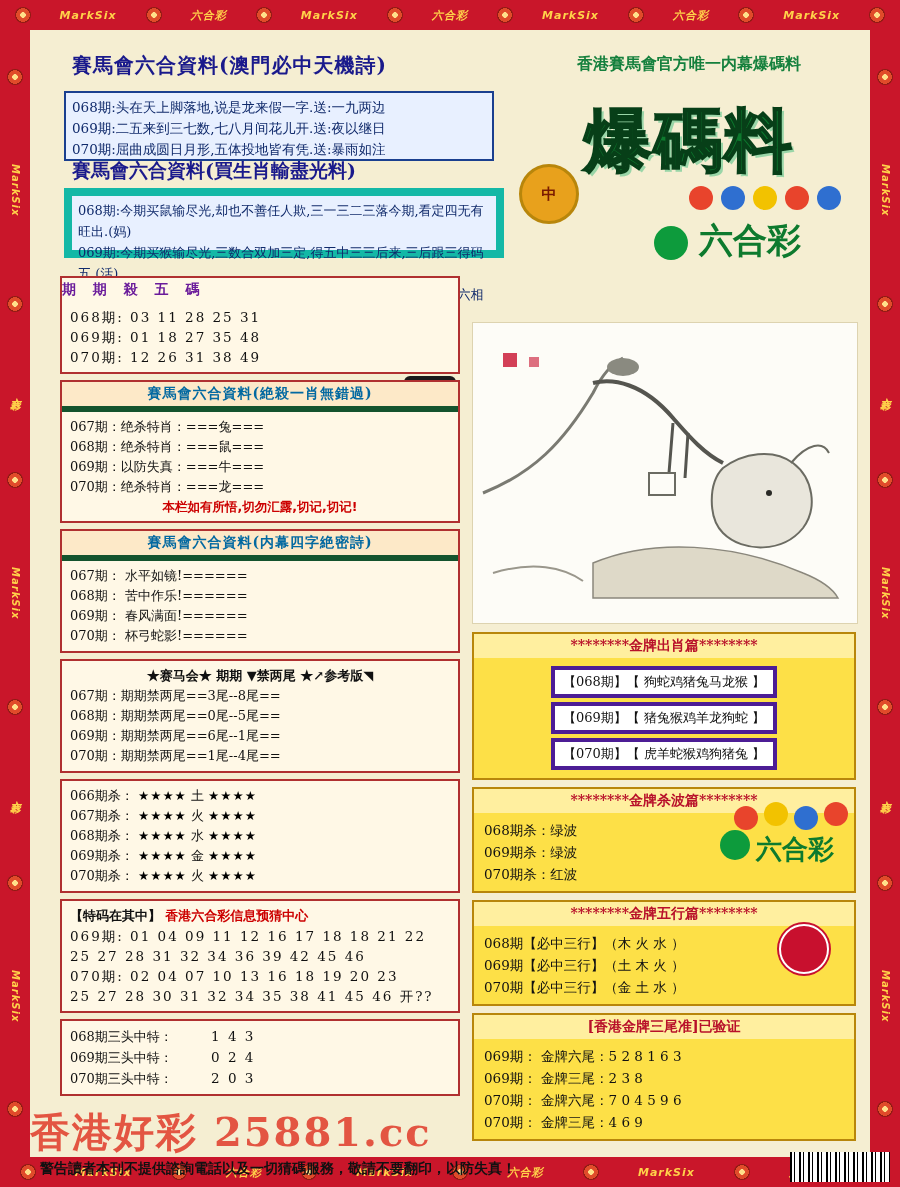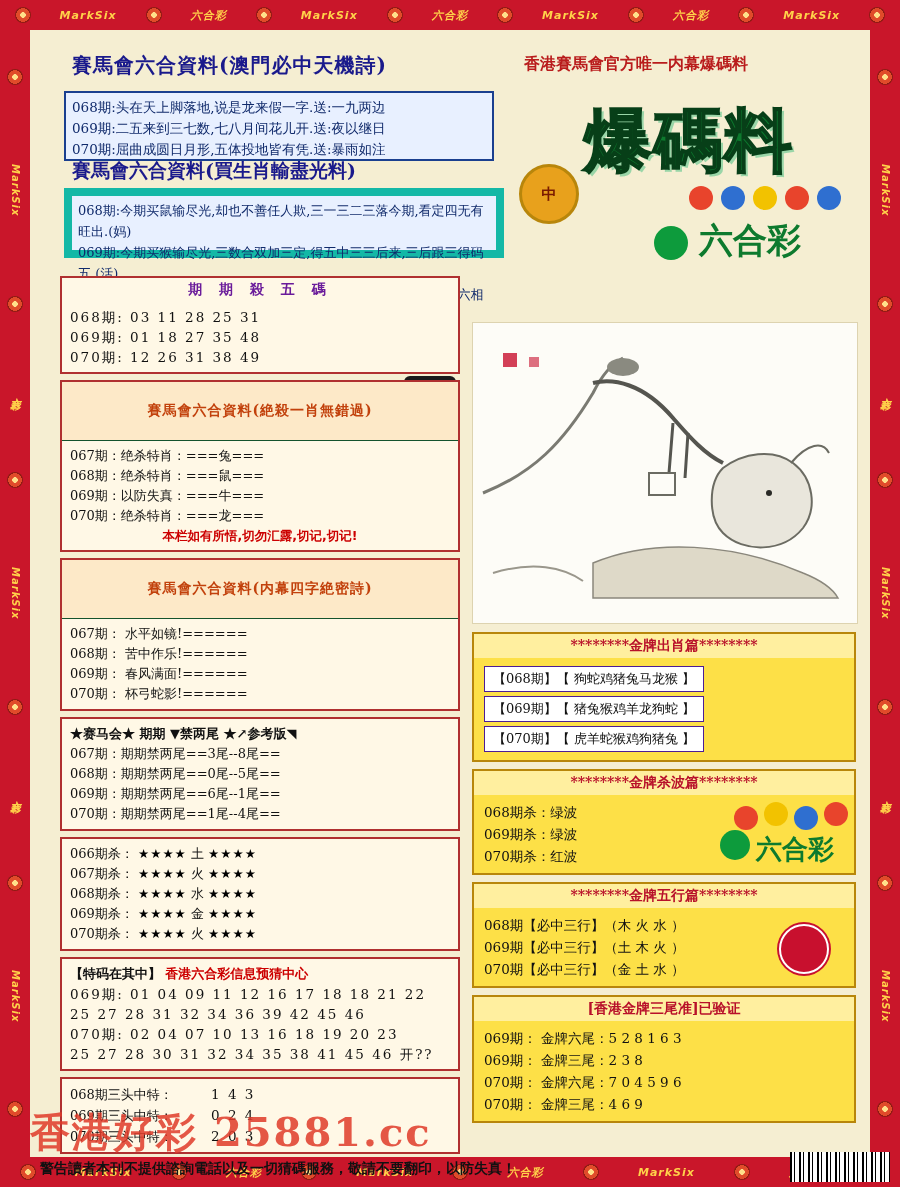--- a/index.html
+++ b/index.html
@@ -48,23 +48,23 @@
 
   
   .hdr-left-title{
     position:absolute;left:28px;top:16px;width:400px;
     font-size:20px;font-weight:bold;color:#1a1a8c;
     font-family:"DejaVu Serif","Liberation Serif",serif;
     letter-spacing:1px;
   }
   .hdr-right-title{
     position:absolute;left:480px;top:18px;width:330px;
-    font-size:16px;font-weight:bold;color:#b91c1c;
+    font-size:16px;font-weight:bold;color:#15803d;
     font-family:"DejaVu Serif","Liberation Serif",serif;
-    text-align:left;
+    text-align:center;
   }
   .poem-box{
     position:absolute;left:20px;top:46px;width:430px;height:70px;
     border:2px solid #1a3f8f;background:#e8f0ff;
     padding:4px 6px;box-sizing:border-box;margin-top:9px;
   }
   .poem-box div{font-size:13.5px;color:#102a6b;line-height:21px;font-family:"DejaVu Serif",serif;}
   .hdr-left-title2{
     position:absolute;left:28px;top:122px;width:430px;
     font-size:19px;font-weight:bold;color:#1a1a8c;
@@ -108,49 +108,49 @@
     position:absolute;left:155px;top:140px;width:34px;height:34px;border-radius:50%;
     background:#0d9b3c;
   }
 
   
   .lcol{position:absolute;left:16px;top:240px;width:400px;}
   .panel{
     border:2px solid #b03030;background:#fff8e6;margin-bottom:6px;
   }
   .panel-title{
-    background:#fde9c8;border-bottom:1px solid #14532d;
-    color:#c2410c;font-weight:bold;font-size:14px;text-align:center;
-    padding:20px 0;font-family:"DejaVu Serif",serif;letter-spacing:1px;
+    background:#fde9c8;border-bottom:6px solid #14532d;
+    color:#0369a1;font-weight:bold;font-size:14px;text-align:center;
+    padding:3px 0;font-family:"DejaVu Serif",serif;letter-spacing:1px;
   }
   .panel-body{padding:5px 8px;}
   .row{font-size:13px;color:#111;line-height:20px;font-family:"DejaVu Serif",serif;}
   .note-red{color:#c00;font-size:12.5px;text-align:center;font-weight:bold;padding-top:2px;}
-  .center{}
-  .hgroup{font-size:14px;font-weight:bold;color:#6a1b9a;text-align:center;letter-spacing:6px;padding:3px 0;}
+  .center{text-align:center;}
+  .hgroup{font-size:14px;font-weight:bold;color:#6a1b9a;text-align:left;letter-spacing:6px;padding:3px 0;}
 
   .killbox .row{letter-spacing:0px;}
   .stars{color:#000;font-size:12.5px;letter-spacing:1px;}
   .lotto-head{color:#c00;font-weight:bold;font-size:13px;}
   .nums{font-size:13.5px;letter-spacing:2px;color:#111;font-family:"DejaVu Serif",serif;}
 
   .trigram{display:inline-block;width:30px;vertical-align:middle;}
   .tri-line{height:3px;background:#111;margin:2px 0;}
   .tri-line.broken{background:linear-gradient(to right,#111 0 42%,transparent 42% 58%,#111 58% 100%);}
 
   
   .rcol{position:absolute;left:428px;top:596px;width:384px;}
   .rpanel{border:2px solid #b8860b;background:#fde047;margin-bottom:7px;}
   .rtitle{
     background:#ffef9f;text-align:center;font-size:14px;font-weight:bold;color:#b8102a;
     padding:3px 0;font-family:"DejaVu Serif",serif;
   }
   .rbody{padding:6px 10px;}
   .rrow{font-size:13.5px;color:#111;line-height:22px;font-family:"DejaVu Serif",serif;}
-  .boxed{border:1px solid #4c1d95;display:inline-block;padding:1px 8px;margin:2px 0;font-size:13px;background:#fff;}
+  .boxed{border:4px solid #4c1d95;display:inline-block;padding:1px 8px;margin:2px 0;font-size:13px;background:#fff;}
 
   
   .picture{
     position:absolute;left:428px;top:286px;width:384px;height:300px;
     background:linear-gradient(180deg,#ffffff 0%,#f7f3e4 60%,#efe7cf 100%);
     border:1px solid #ddd3b0;overflow:hidden;
   }
   .tag-badge{
     position:absolute;left:340px;top:272px;width:66px;height:62px;
     background:#fff;border:2px solid #b03030;color:#8b1a1a;

